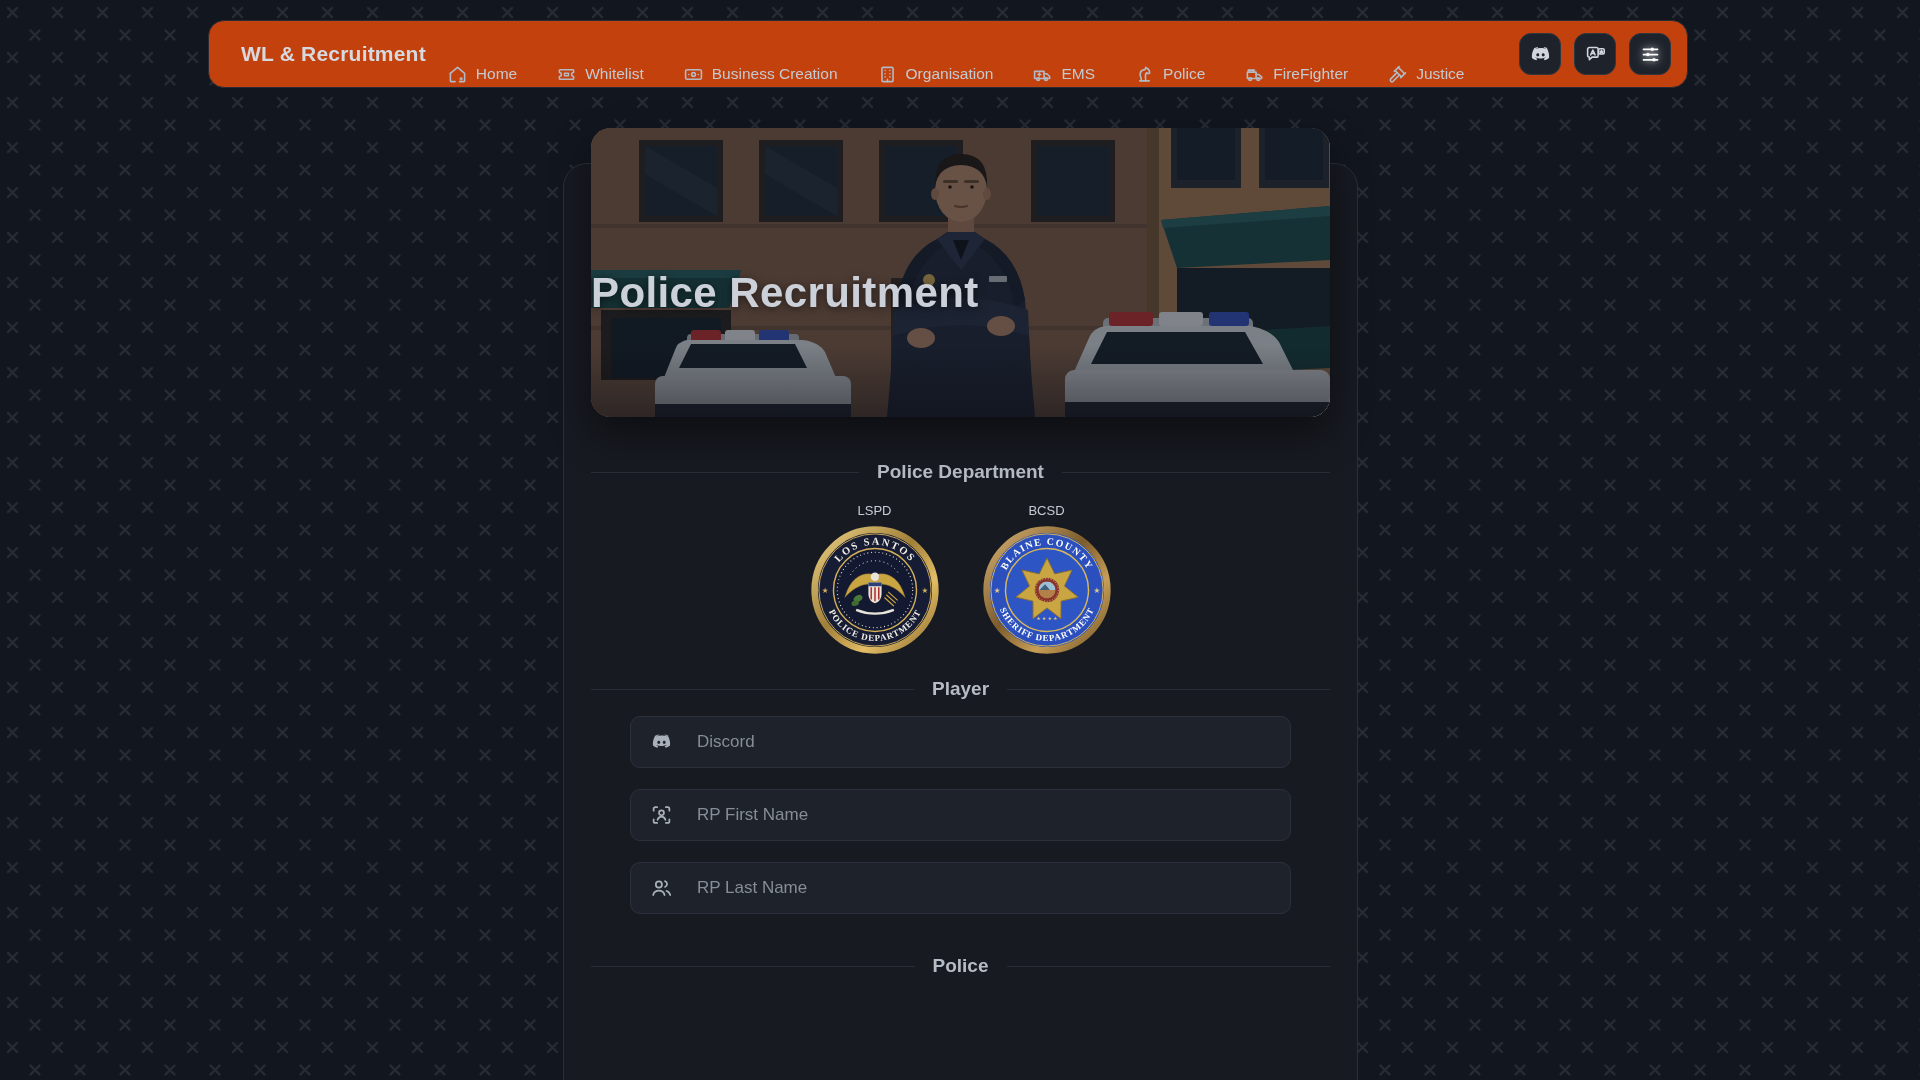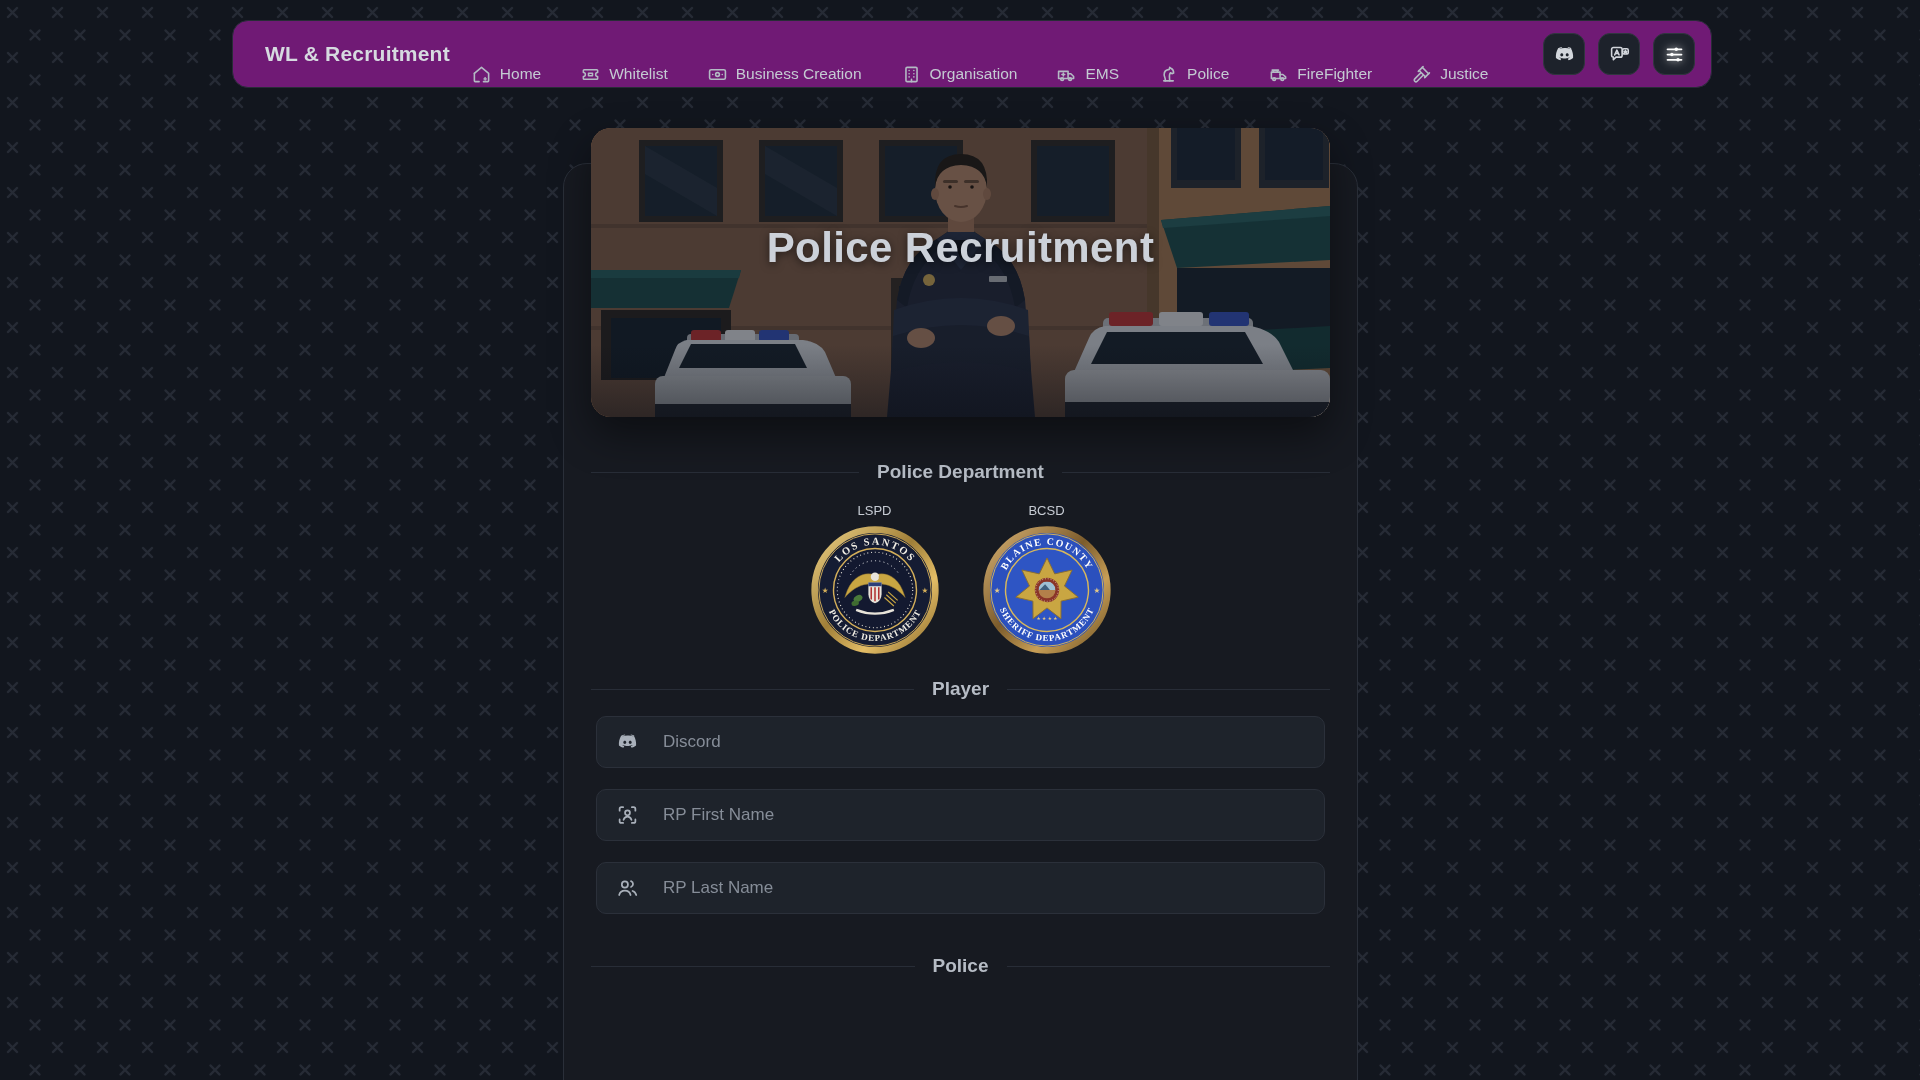--- a/index.html
+++ b/index.html
@@ -1,22 +1,22 @@
 <!DOCTYPE html>
 <html><head>
 <meta charset="utf-8">
 <style>
   * { box-sizing: border-box; margin: 0; padding: 0; }
   html,body { width:1920px; height:1080px; overflow:hidden; background:#12161e;
     font-family:"Liberation Sans", sans-serif; }
   .bg-pattern { position:fixed; inset:0; z-index:0; }
 
   
-  .navbar { position:absolute; z-index:5; left:232px; top:20px; width:1480px; height:68px;
-    background:#701a75; border:1px solid #272c36; border-radius:16px;
+  .navbar { position:absolute; z-index:5; left:208px; top:20px; width:1480px; height:68px;
+    background:#c2410c; border:1px solid #272c36; border-radius:16px;
     display:flex; align-items:center; padding:0 16px 0 32px; }
   .brand { font-size:21px; font-weight:700; color:#d6dae0; letter-spacing:.2px; margin-right:22px; white-space:nowrap; }
   .nav-items { display:flex; align-items:center; gap:40px; }
   .nav-item { display:flex; align-items:center; gap:9px; color:#c4cad2; font-size:15.5px; font-weight:500; cursor:pointer; white-space:nowrap;margin-top:40px; }
   .nav-item svg { width:19px; height:19px; color:#b3bac4; flex:none; }
   .nav-actions { margin-left:auto; display:flex; align-items:center; gap:13px; }
   .icon-btn { width:42px; height:42px; border-radius:12px; background:#1d222b; border:1px solid #30363f;
     display:flex; align-items:center; justify-content:center; color:#d2d6dc; cursor:pointer; }
   .icon-btn svg { width:21px; height:21px; }
   .icon-btn.glow { color:#ffffff; }
@@ -24,41 +24,41 @@
 
   
   .card { position:absolute; z-index:1; left:563px; top:163px; width:795px; height:1140px;
     background:#171a21; border:1px solid #2a2f39; border-radius:24px;
     display:flex; flex-direction:column; align-items:center; }
 
   
   .hero { width:739px; height:289px; margin:-36px auto 0; border-radius:20px; overflow:hidden;
     position:relative; box-shadow:0 18px 40px rgba(0,0,0,.45); }
   .hero svg.scene { position:absolute; inset:0; width:100%; height:100%; }
-  .hero-text { position:absolute; inset:0; display:flex; flex-direction:column; align-items:center;
-    justify-content:flex-start; padding-top:96px; text-align:center; }
+  .hero-text { position:absolute; inset:0; display:flex; flex-direction:row; align-items:center;
+    justify-content:flex-start; padding-top:40px; text-align:center; }
   .hero-title { font-size:42px; font-weight:800; color:#ccd1d9; letter-spacing:.4px;
     text-shadow:0 2px 8px rgba(0,0,0,.55); }
   .hero-subtitle { margin-top:13px; font-size:18.5px; font-weight:600; color:#f0f2f6;
     text-shadow:0 1px 6px rgba(0,0,0,.6); }
 
   
   .section-heading { width:739px; display:flex; align-items:center; gap:18px;
     color:#b6bcc5; font-size:19px; font-weight:700; white-space:nowrap; }
   .section-heading::before, .section-heading::after { content:""; flex:1; height:1px; background:#282d37; }
 
   
   .dept-labels { margin-top:20px; display:flex; gap:40px; }
   .dept-labels div { width:132px; text-align:center; font-size:13px; color:#c6cbd3; }
   .dept-badges { margin-top:6px; display:flex; gap:40px; }
   .badge { width:132px; height:132px; border:none; background:transparent; padding:0; cursor:pointer; }
   .badge svg { width:132px; height:132px; display:block; }
 
   
-  .field { position:relative; width:729px; height:52px; margin-top:21px; }
+  .field { position:relative; width:661px; height:52px; margin-top:21px; }
   .field.first { margin-top:16px; }
   .field input { width:100%; height:100%; background:#1e232b; border:1px solid #2b303a; border-radius:10px;
     color:#e0e4ea; font-size:17px; font-family:"Liberation Sans", sans-serif;
     padding:0 56px 0 66px; outline:none; }
   .field input::placeholder { color:#868d98; }
   .field.date input::placeholder { color:#e3e6eb; }
   .field .lead-icon { position:absolute; left:21px; top:50%; transform:translateY(-50%);
     width:21px; height:21px; color:#a9b0ba; pointer-events:none; }
   .field .picker-icon { position:absolute; right:23px; top:50%; transform:translateY(-50%);
     width:19px; height:19px; color:#e8eaee; cursor:pointer; }

